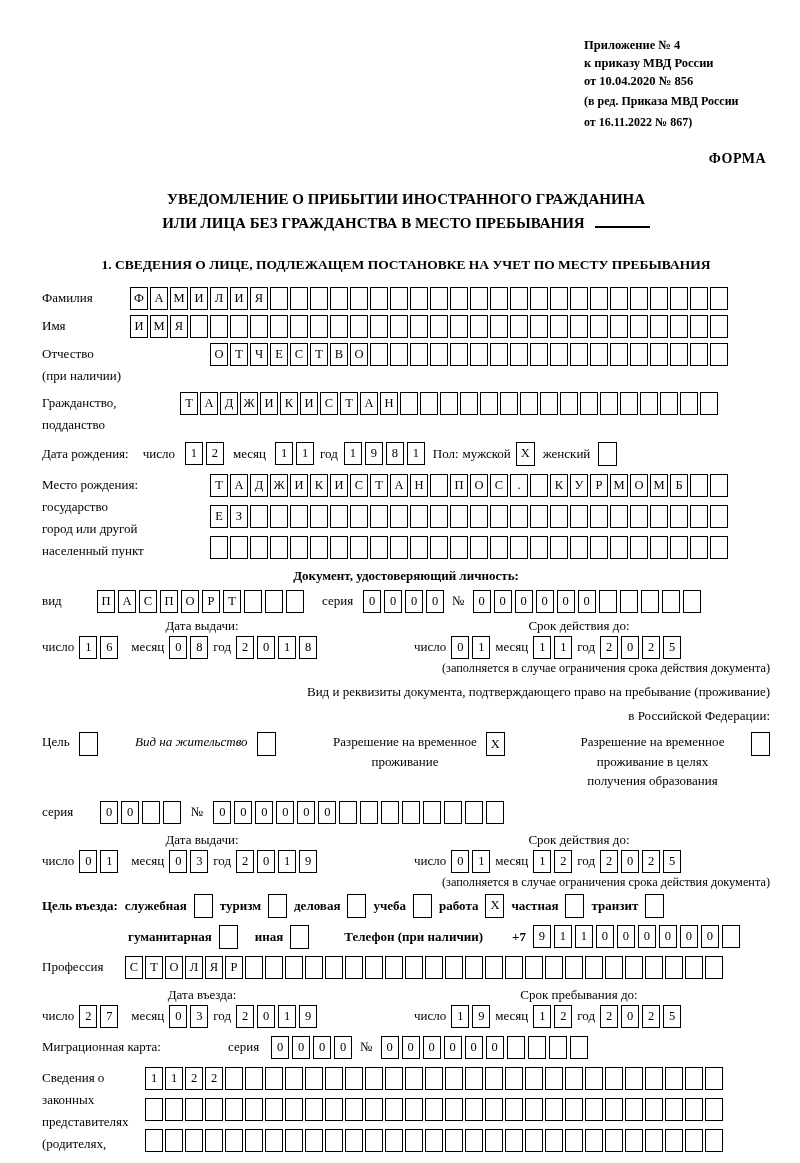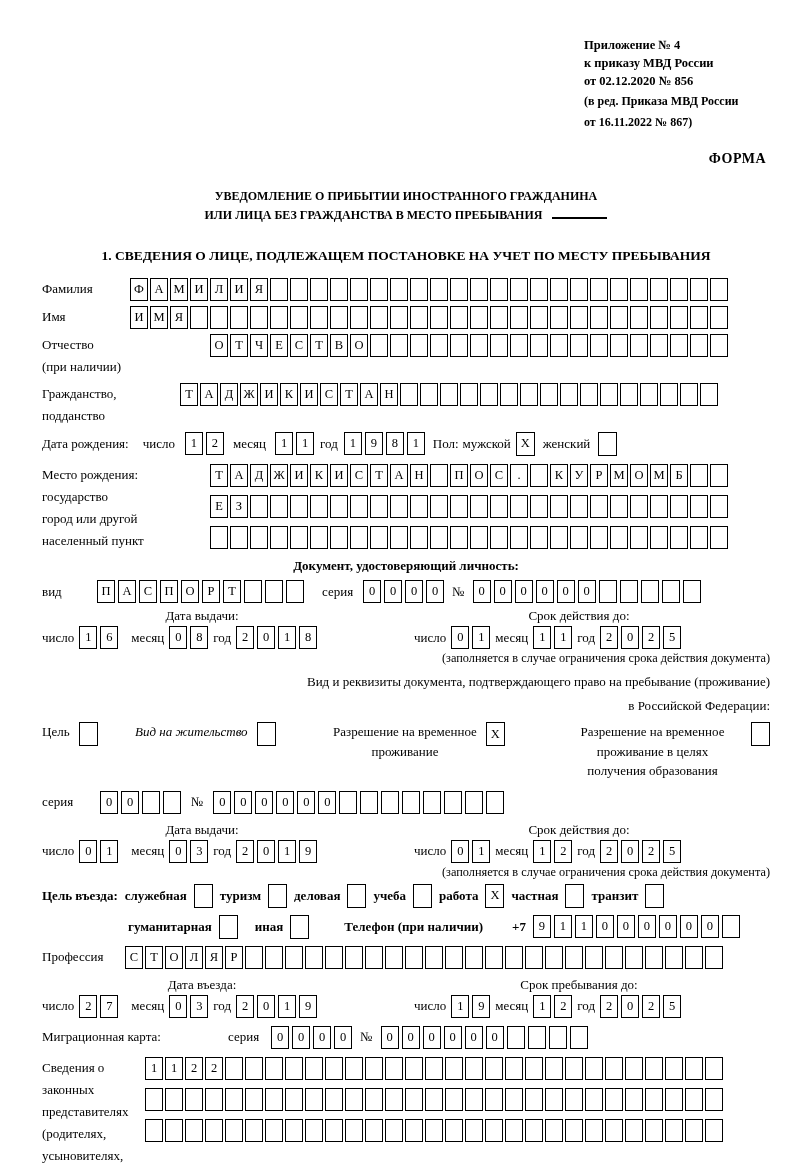--- a/index.html
+++ b/index.html
@@ -5,21 +5,21 @@
   html,body{margin:0;padding:0;background:#fff;}
   body{width:800px;height:1163px;font-family:"Liberation Serif", serif;color:#000;font-size:13px;}
   .page{padding:36px 30px 0 42px;box-sizing:border-box;width:800px;}
 
   
   .hdr{width:178px;margin-left:auto;margin-right:8px;line-height:1.45;font-size:12.5px;font-weight:bold;}
   .hdr .sub{font-size:12px;margin-top:3px;}
   .forma{font-weight:bold;font-size:14px;text-align:right;padding-right:4px;margin-top:20px;letter-spacing:.5px;}
 
   
-  .title{font-weight:bold;font-size:12px;text-align:center;margin-top:20px;line-height:1.6;}
+  .title{font-weight:bold;font-size:15px;text-align:center;margin-top:20px;line-height:1.6;}
   .blank{display:inline-block;width:55px;border-bottom:2px solid #000;margin-left:10px;}
   .sec-head{font-weight:bold;font-size:13.5px;text-align:center;margin-top:22px;margin-bottom:14px;white-space:nowrap;}
 
   
   .row{display:flex;align-items:flex-start;margin-bottom:5px;}
   .lbl{line-height:1.7;}
   .lbl div{white-space:nowrap;}
   .w88{width:88px;flex:none;}
   .w138{width:138px;flex:none;}
   .w168{width:168px;flex:none;}
@@ -56,21 +56,21 @@
   .indent86{margin-left:86px;}
 </style>
 </head>
 <body>
 
 <div class="page">
 
   <div class="hdr">
     <div>Приложение № 4</div>
     <div>к приказу МВД России</div>
-    <div>от 02.12.2020 № 856</div>
+    <div>от 10.04.2020 № 856</div>
     <div class="sub">(в ред. Приказа МВД России</div>
     <div class="sub">от 16.11.2022 № 867)</div>
   </div>
   <div class="forma">ФОРМА</div>
 
   <div class="title">
     <div>УВЕДОМЛЕНИЕ О ПРИБЫТИИ ИНОСТРАННОГО ГРАЖДАНИНА</div>
     <div><span>ИЛИ ЛИЦА БЕЗ ГРАЖДАНСТВА В МЕСТО ПРЕБЫВАНИЯ</span><span class="blank"></span></div>
   </div>
 

